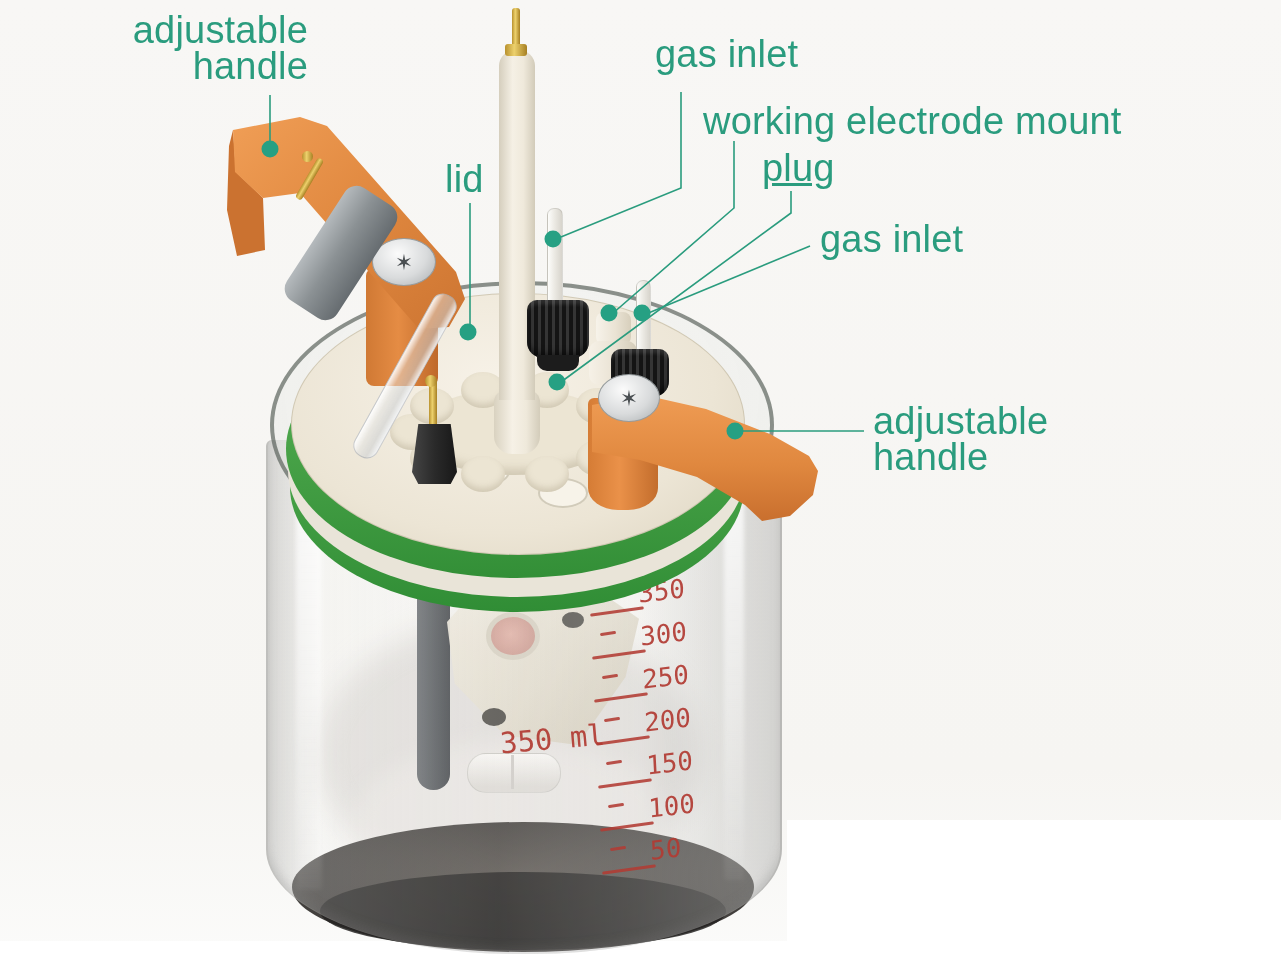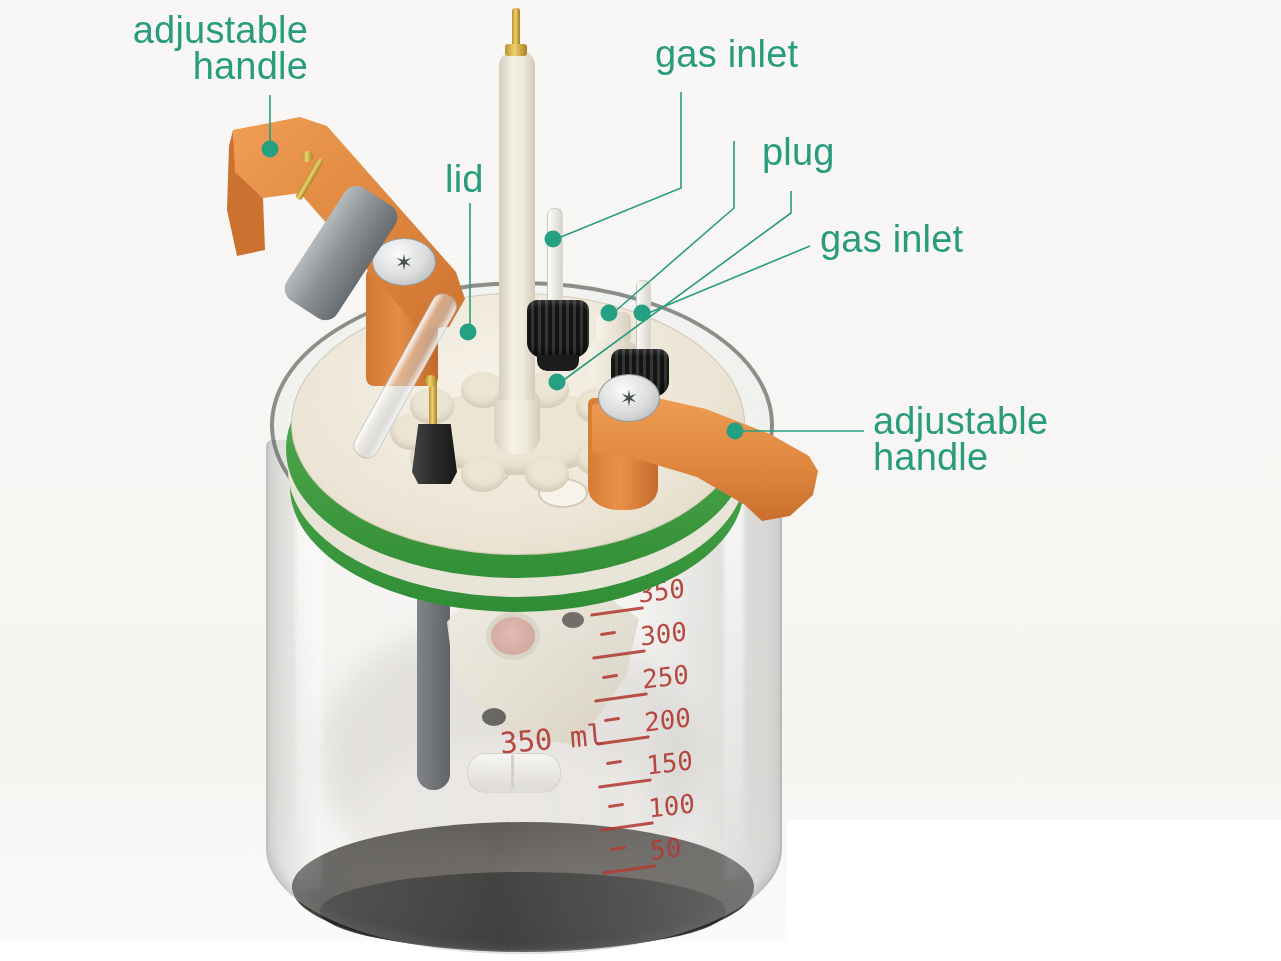--- a/index.html
+++ b/index.html
@@ -268,20 +268,21 @@
       <circle cx="735" cy="431" r="8.5"></circle>
     </g>
   </svg>
 
   <div class="callout right-align" style="left:108px; top:12px; width:200px;">
     <div>adjustable</div>
     <div>handle</div>
   </div>
   <div class="callout" style="left:445px; top:161px;">lid</div>
   <div class="callout" style="left:655px; top:36px;">gas inlet</div>
-  <div class="callout" style="left:762px; top:134px;">plug</div>
+  <div class="callout" style="left:703px; top:103px;">working electrode mount</div>
+  <div class="callout" style="left:762px; top:150px;text-decoration:underline;">plug</div>
   <div class="callout" style="left:820px; top:221px;">gas inlet</div>
   <div class="callout" style="left:873px; top:403px;">
     <div>adjustable</div>
     <div>handle</div>
   </div>
 
 </div>
 
 </body></html>

